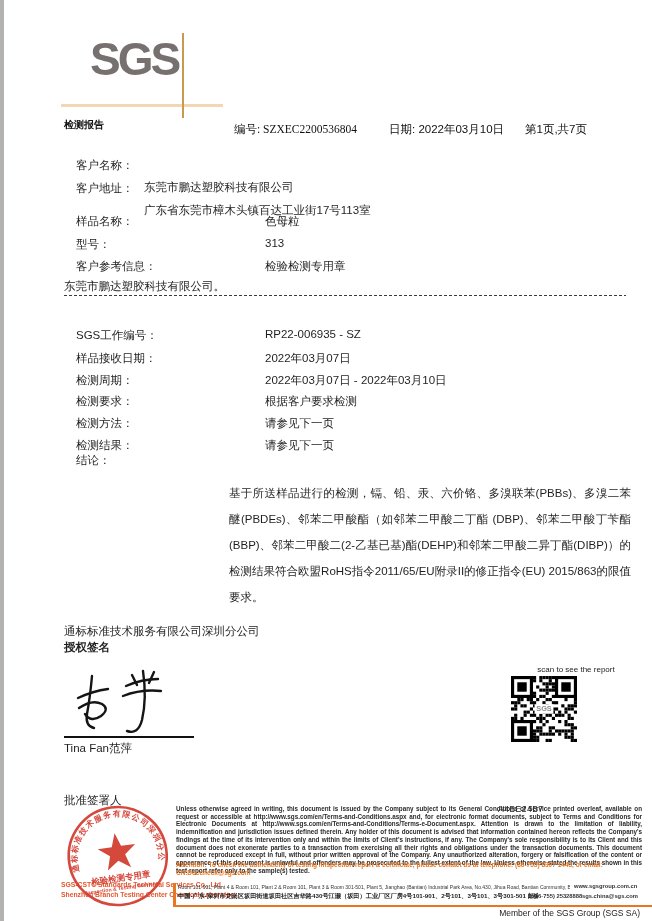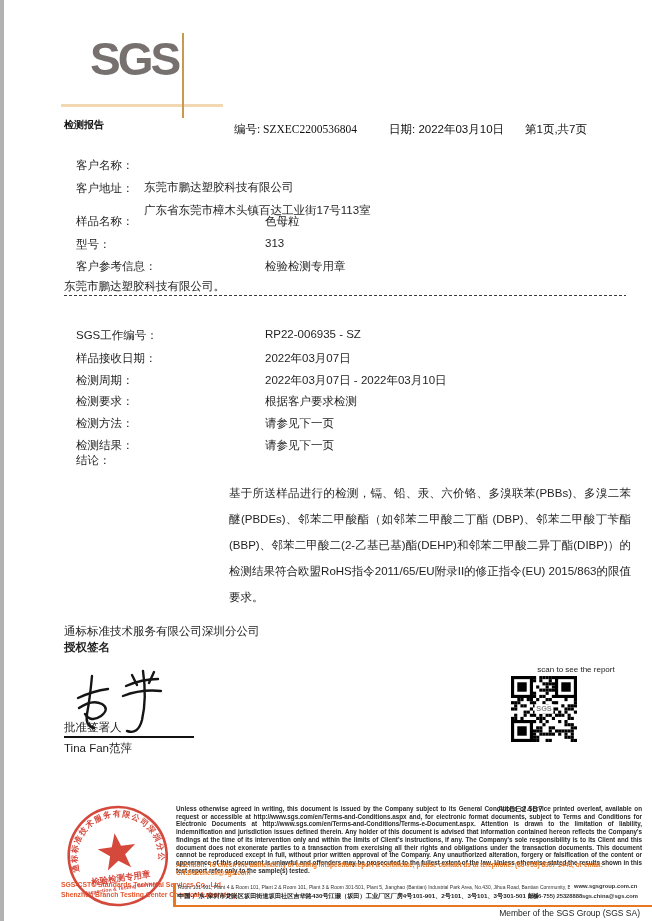--- a/index.html
+++ b/index.html
@@ -26,21 +26,21 @@
   .dash-divider{position:absolute;left:60px;top:295px;width:562px;height:1px;
     background:repeating-linear-gradient(90deg,#3a3a3a 0 3px,transparent 3px 5px);}
   .conclusion{position:absolute;left:225px;top:480px;width:402px;font-size:11.5px;
     line-height:26px;color:#1f1f1f;text-align:justify;}
   
   .sig-company{position:absolute;left:60px;top:624px;font-size:11.5px;}
   .sig-auth{position:absolute;left:60px;top:640px;font-size:11.5px;font-weight:bold;}
   .sig-svg{position:absolute;left:62px;top:662px;}
   .sig-line{position:absolute;left:60px;top:736px;width:130px;height:2px;background:#111;}
   .sig-name{position:absolute;left:60px;top:741px;font-size:11.5px;}
-  .sig-role{position:absolute;left:60px;top:720px;font-size:11.5px;}
+  .sig-role{position:absolute;left:60px;top:793px;font-size:11.5px;}
   
   .qr-caption{position:absolute;left:494px;top:665px;width:92px;text-align:center;
     font-size:8px;color:#222;margin-left:32px;}
   .qr-svg{position:absolute;left:507px;top:676px;}
   .qr-code{position:absolute;left:494px;top:784px;width:92px;
     font-size:8.5px;color:#222;letter-spacing:.5px;margin-top:20px;}
   
   .disclaimer{position:absolute;left:172px;top:805px;width:466px;font-size:6.3px;
     line-height:7.7px;font-weight:bold;color:#2a2a2a;text-align:justify;}
   .attention{position:absolute;left:172px;top:861px;width:466px;font-size:6.5px;

